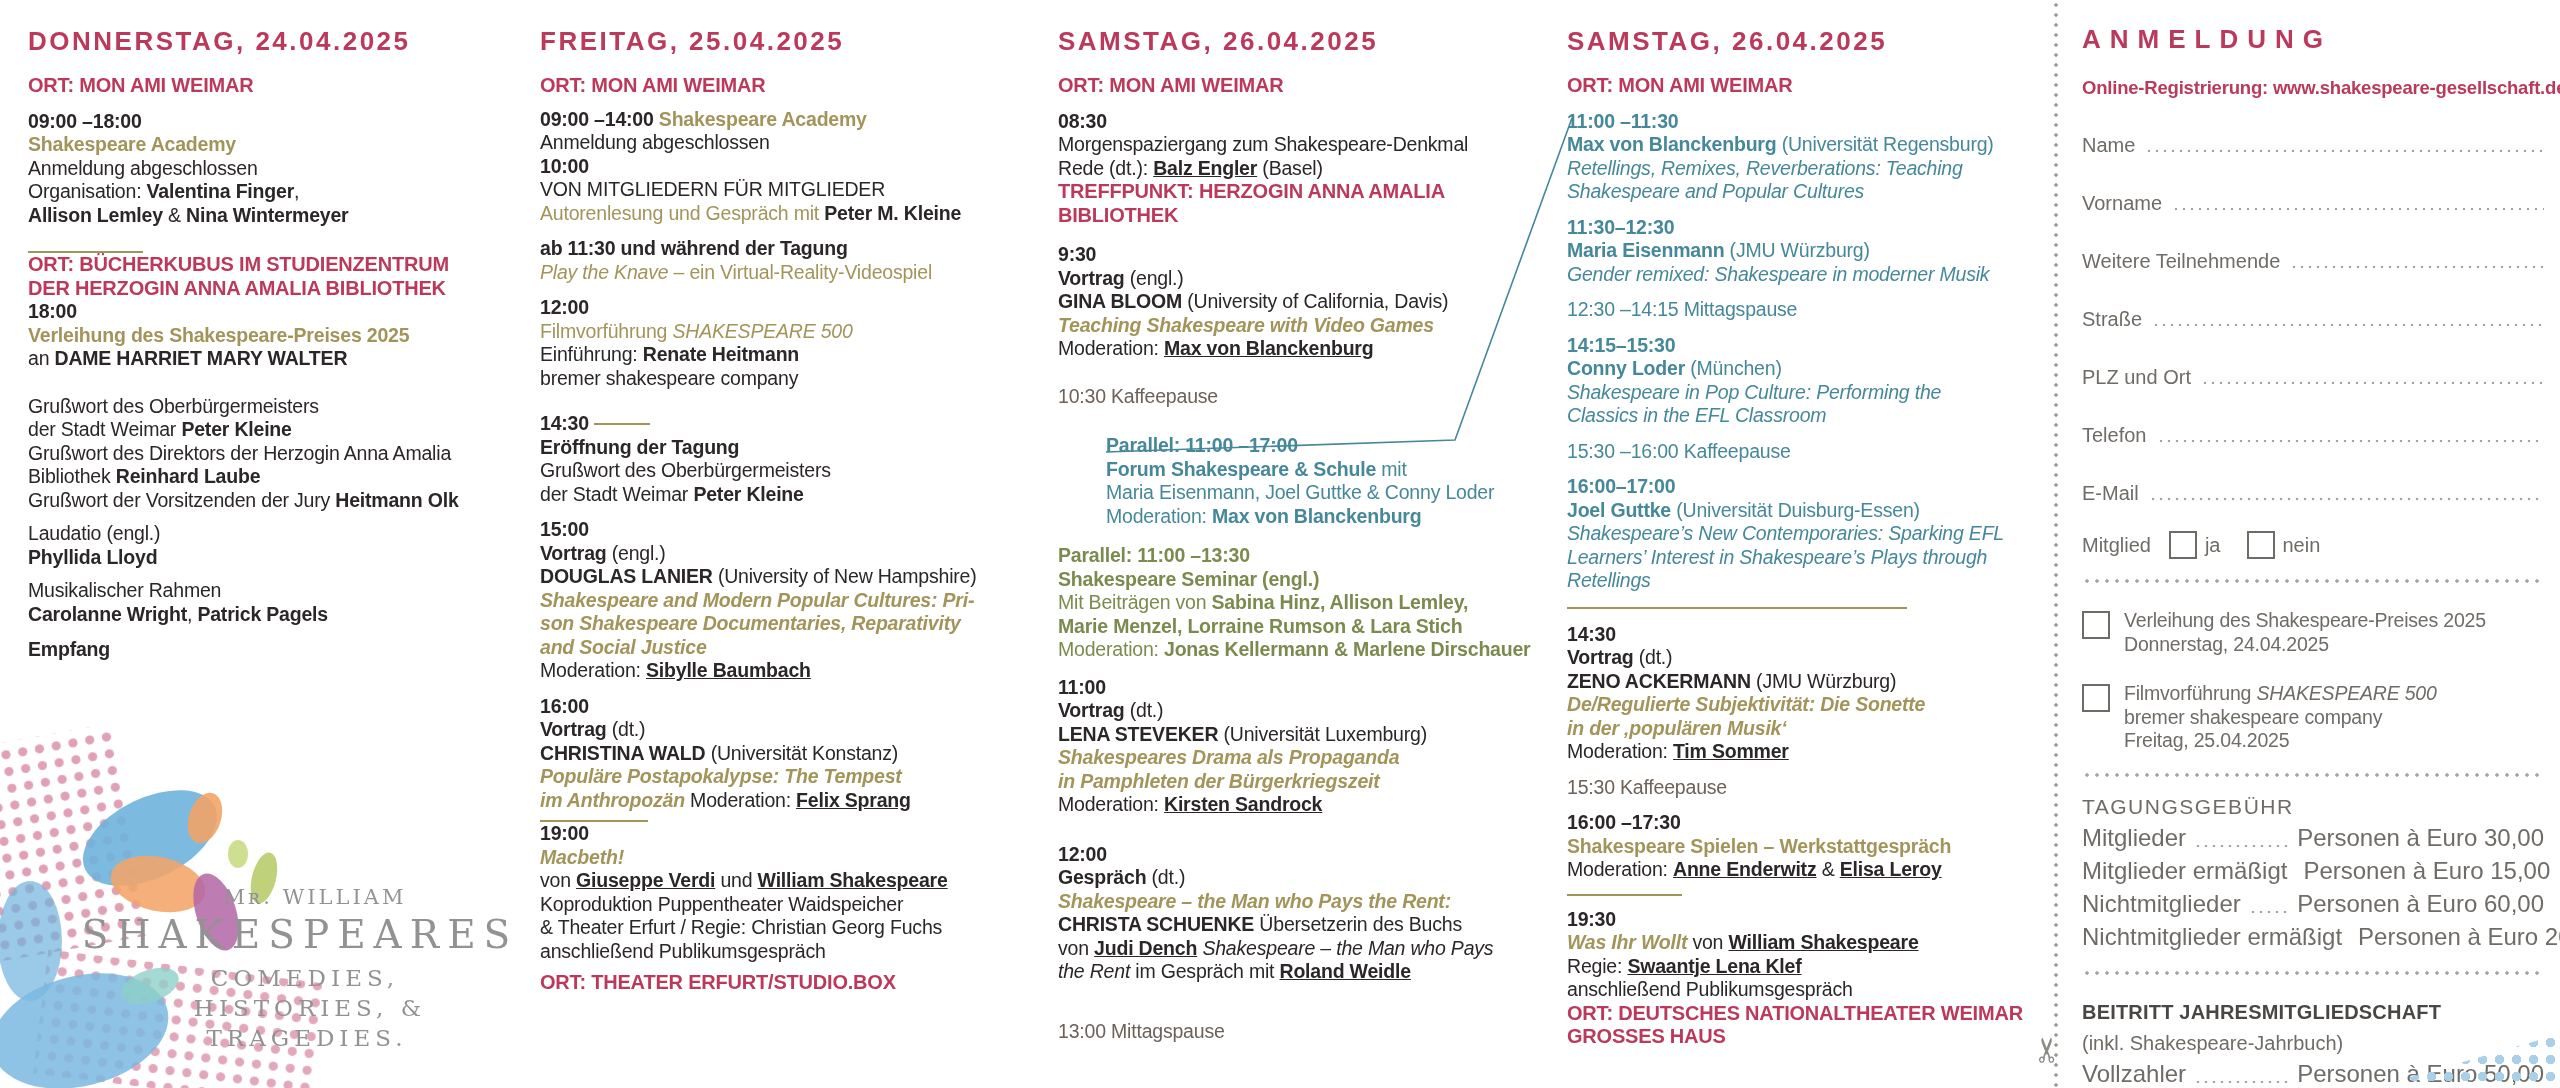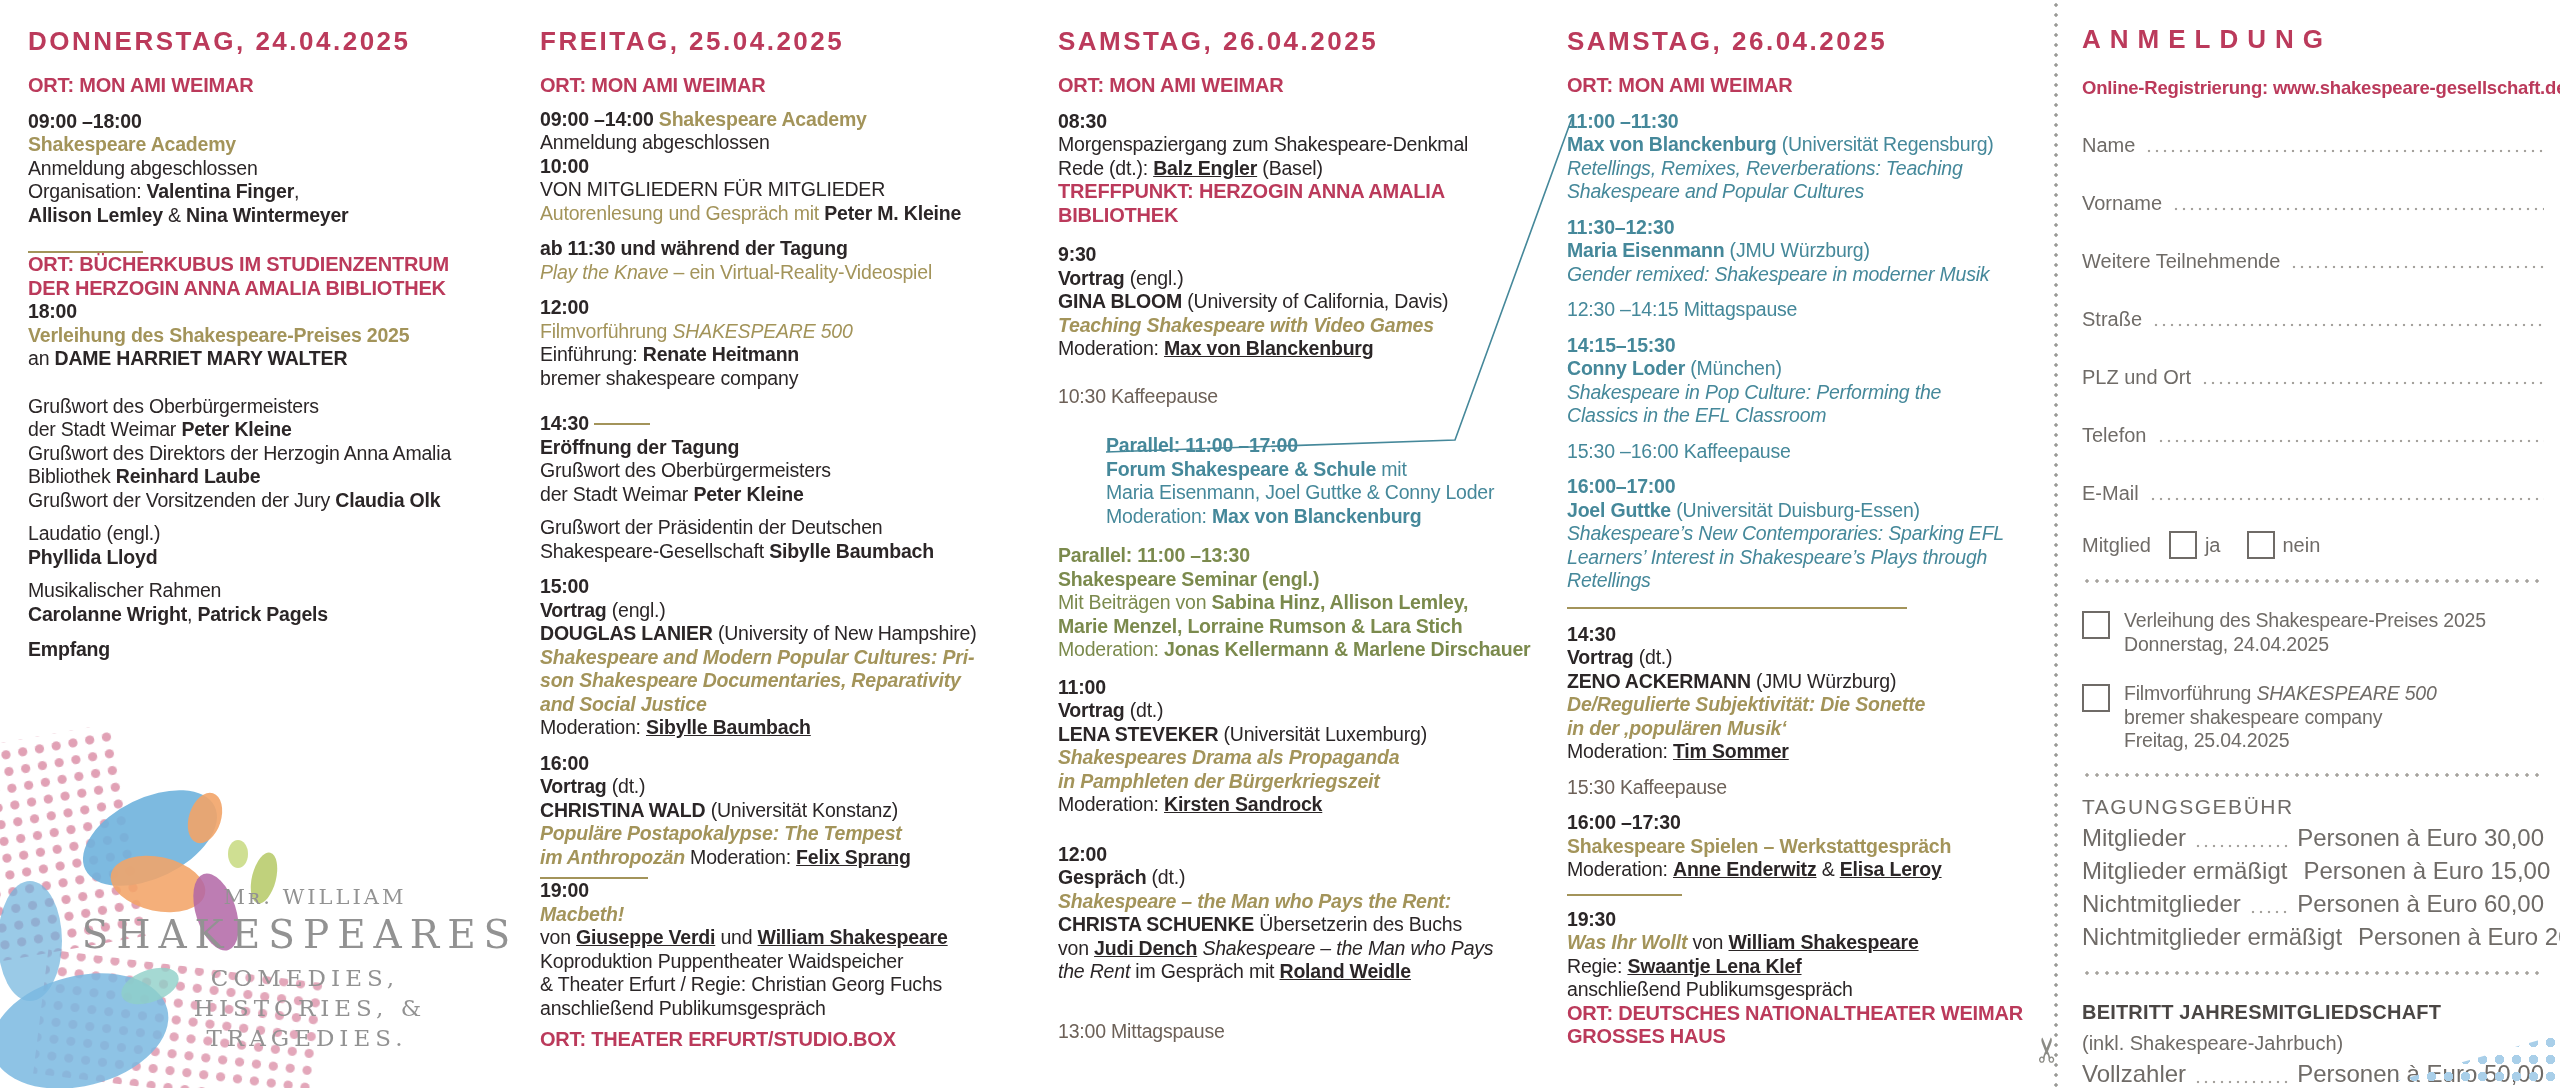--- a/index.html
+++ b/index.html
@@ -119,21 +119,21 @@
       <div class="block" style="margin-top: 0;">
         <div class="ln"><span class="b">18:00</span></div>
         <div class="ln"><span class="g">Verleihung des Shakespeare-Preises 2025</span></div>
         <div class="ln"><span class="r">an </span><span class="b">DAME HARRIET MARY WALTER</span></div>
       </div>
       <div class="block" style="margin-top: 24px;">
         <div class="ln"><span class="r">Grußwort des Oberbürgermeisters</span></div>
         <div class="ln"><span class="r">der Stadt Weimar </span><span class="b">Peter Kleine</span></div>
         <div class="ln"><span class="r">Grußwort des Direktors der Herzogin Anna Amalia</span></div>
         <div class="ln"><span class="r">Bibliothek </span><span class="b">Reinhard Laube</span></div>
-        <div class="ln"><span class="r">Grußwort der Vorsitzenden der Jury </span><span class="b">Claudia Olk</span></div>
+        <div class="ln"><span class="r">Grußwort der Vorsitzenden der Jury </span><span class="b">Heitmann Olk</span></div>
       </div>
       <div class="block" style="margin-top: 10px;">
         <div class="ln"><span class="r">Laudatio (engl.)</span></div>
         <div class="ln"><span class="b">Phyllida Lloyd</span></div>
       </div>
       <div class="block" style="margin-top: 10px;">
         <div class="ln"><span class="r">Musikalischer Rahmen</span></div>
         <div class="ln"><span class="b">Carolanne Wright</span><span class="r">, </span><span class="b">Patrick Pagels</span></div>
       </div>
       <div class="block" style="margin-top: 12px;">
@@ -164,24 +164,20 @@
         <div class="ln"><span class="b">12:00</span></div>
         <div class="ln"><span class="gr">Filmvorführung </span><span class="gri">SHAKESPEARE 500</span></div>
         <div class="ln"><span class="r">Einführung: </span><span class="b">Renate Heitmann</span></div>
         <div class="ln"><span class="r">bremer shakespeare company</span></div>
       </div>
       <div class="block" style="margin-top: 22px;">
         <div class="ln"><span class="b">14:30</span><span class="dash"></span></div>
         <div class="ln"><span class="b">Eröffnung der Tagung</span></div>
         <div class="ln"><span class="r">Grußwort des Oberbürgermeisters</span></div>
         <div class="ln"><span class="r">der Stadt Weimar </span><span class="b">Peter Kleine</span></div>
-      </div>
-      <div class="block" style="margin-top: 10px;">
-        <div class="ln"><span class="r">Grußwort der Präsidentin der Deutschen</span></div>
-        <div class="ln"><span class="r">Shakespeare-Gesellschaft </span><span class="b">Sibylle Baumbach</span></div>
       </div>
       <div class="block" style="margin-top: 12px;">
         <div class="ln"><span class="b">15:00</span></div>
         <div class="ln"><span class="b">Vortrag</span><span class="r"> (engl.)</span></div>
         <div class="ln"><span class="b">DOUGLAS LANIER</span><span class="r"> (University of New Hampshire)</span></div>
         <div class="ln"><span class="gi">Shakespeare and Modern Popular Cultures: Pri-</span></div>
         <div class="ln"><span class="gi">son Shakespeare Documentaries, Reparativity</span></div>
         <div class="ln"><span class="gi">and Social Justice</span></div>
         <div class="ln"><span class="r">Moderation: </span><span class="sb">Sibylle Baumbach</span></div>
       </div>

